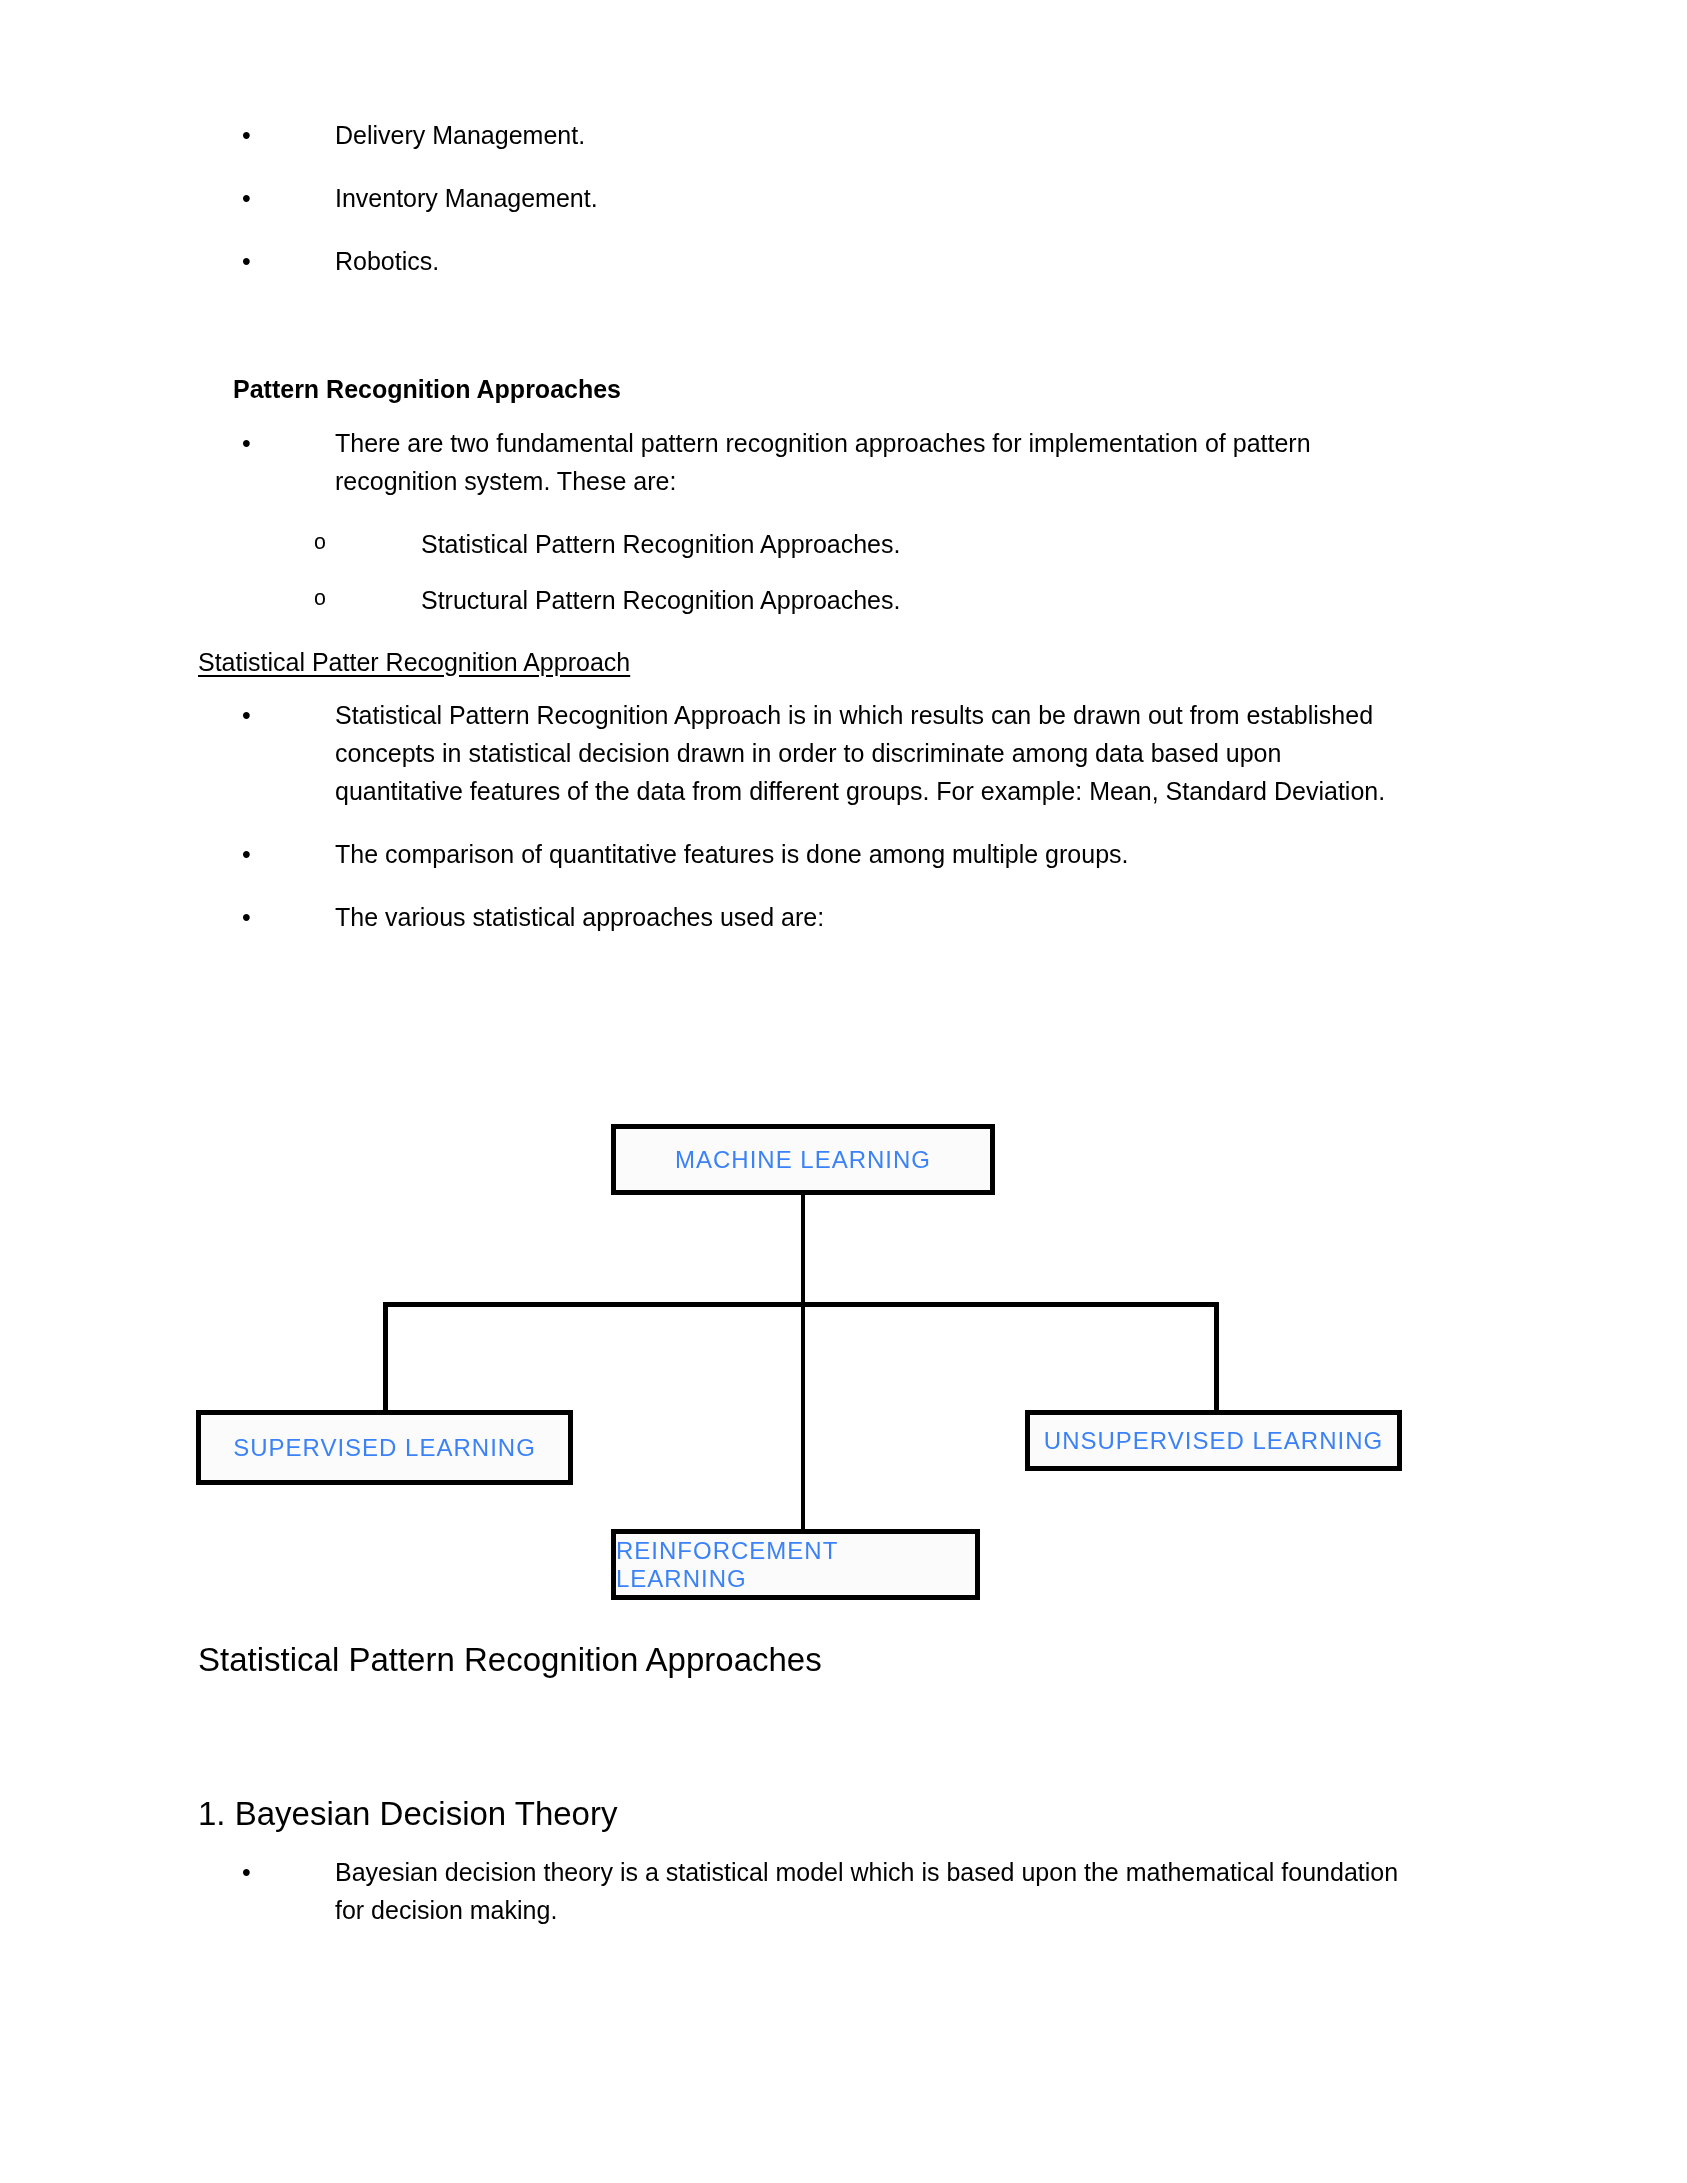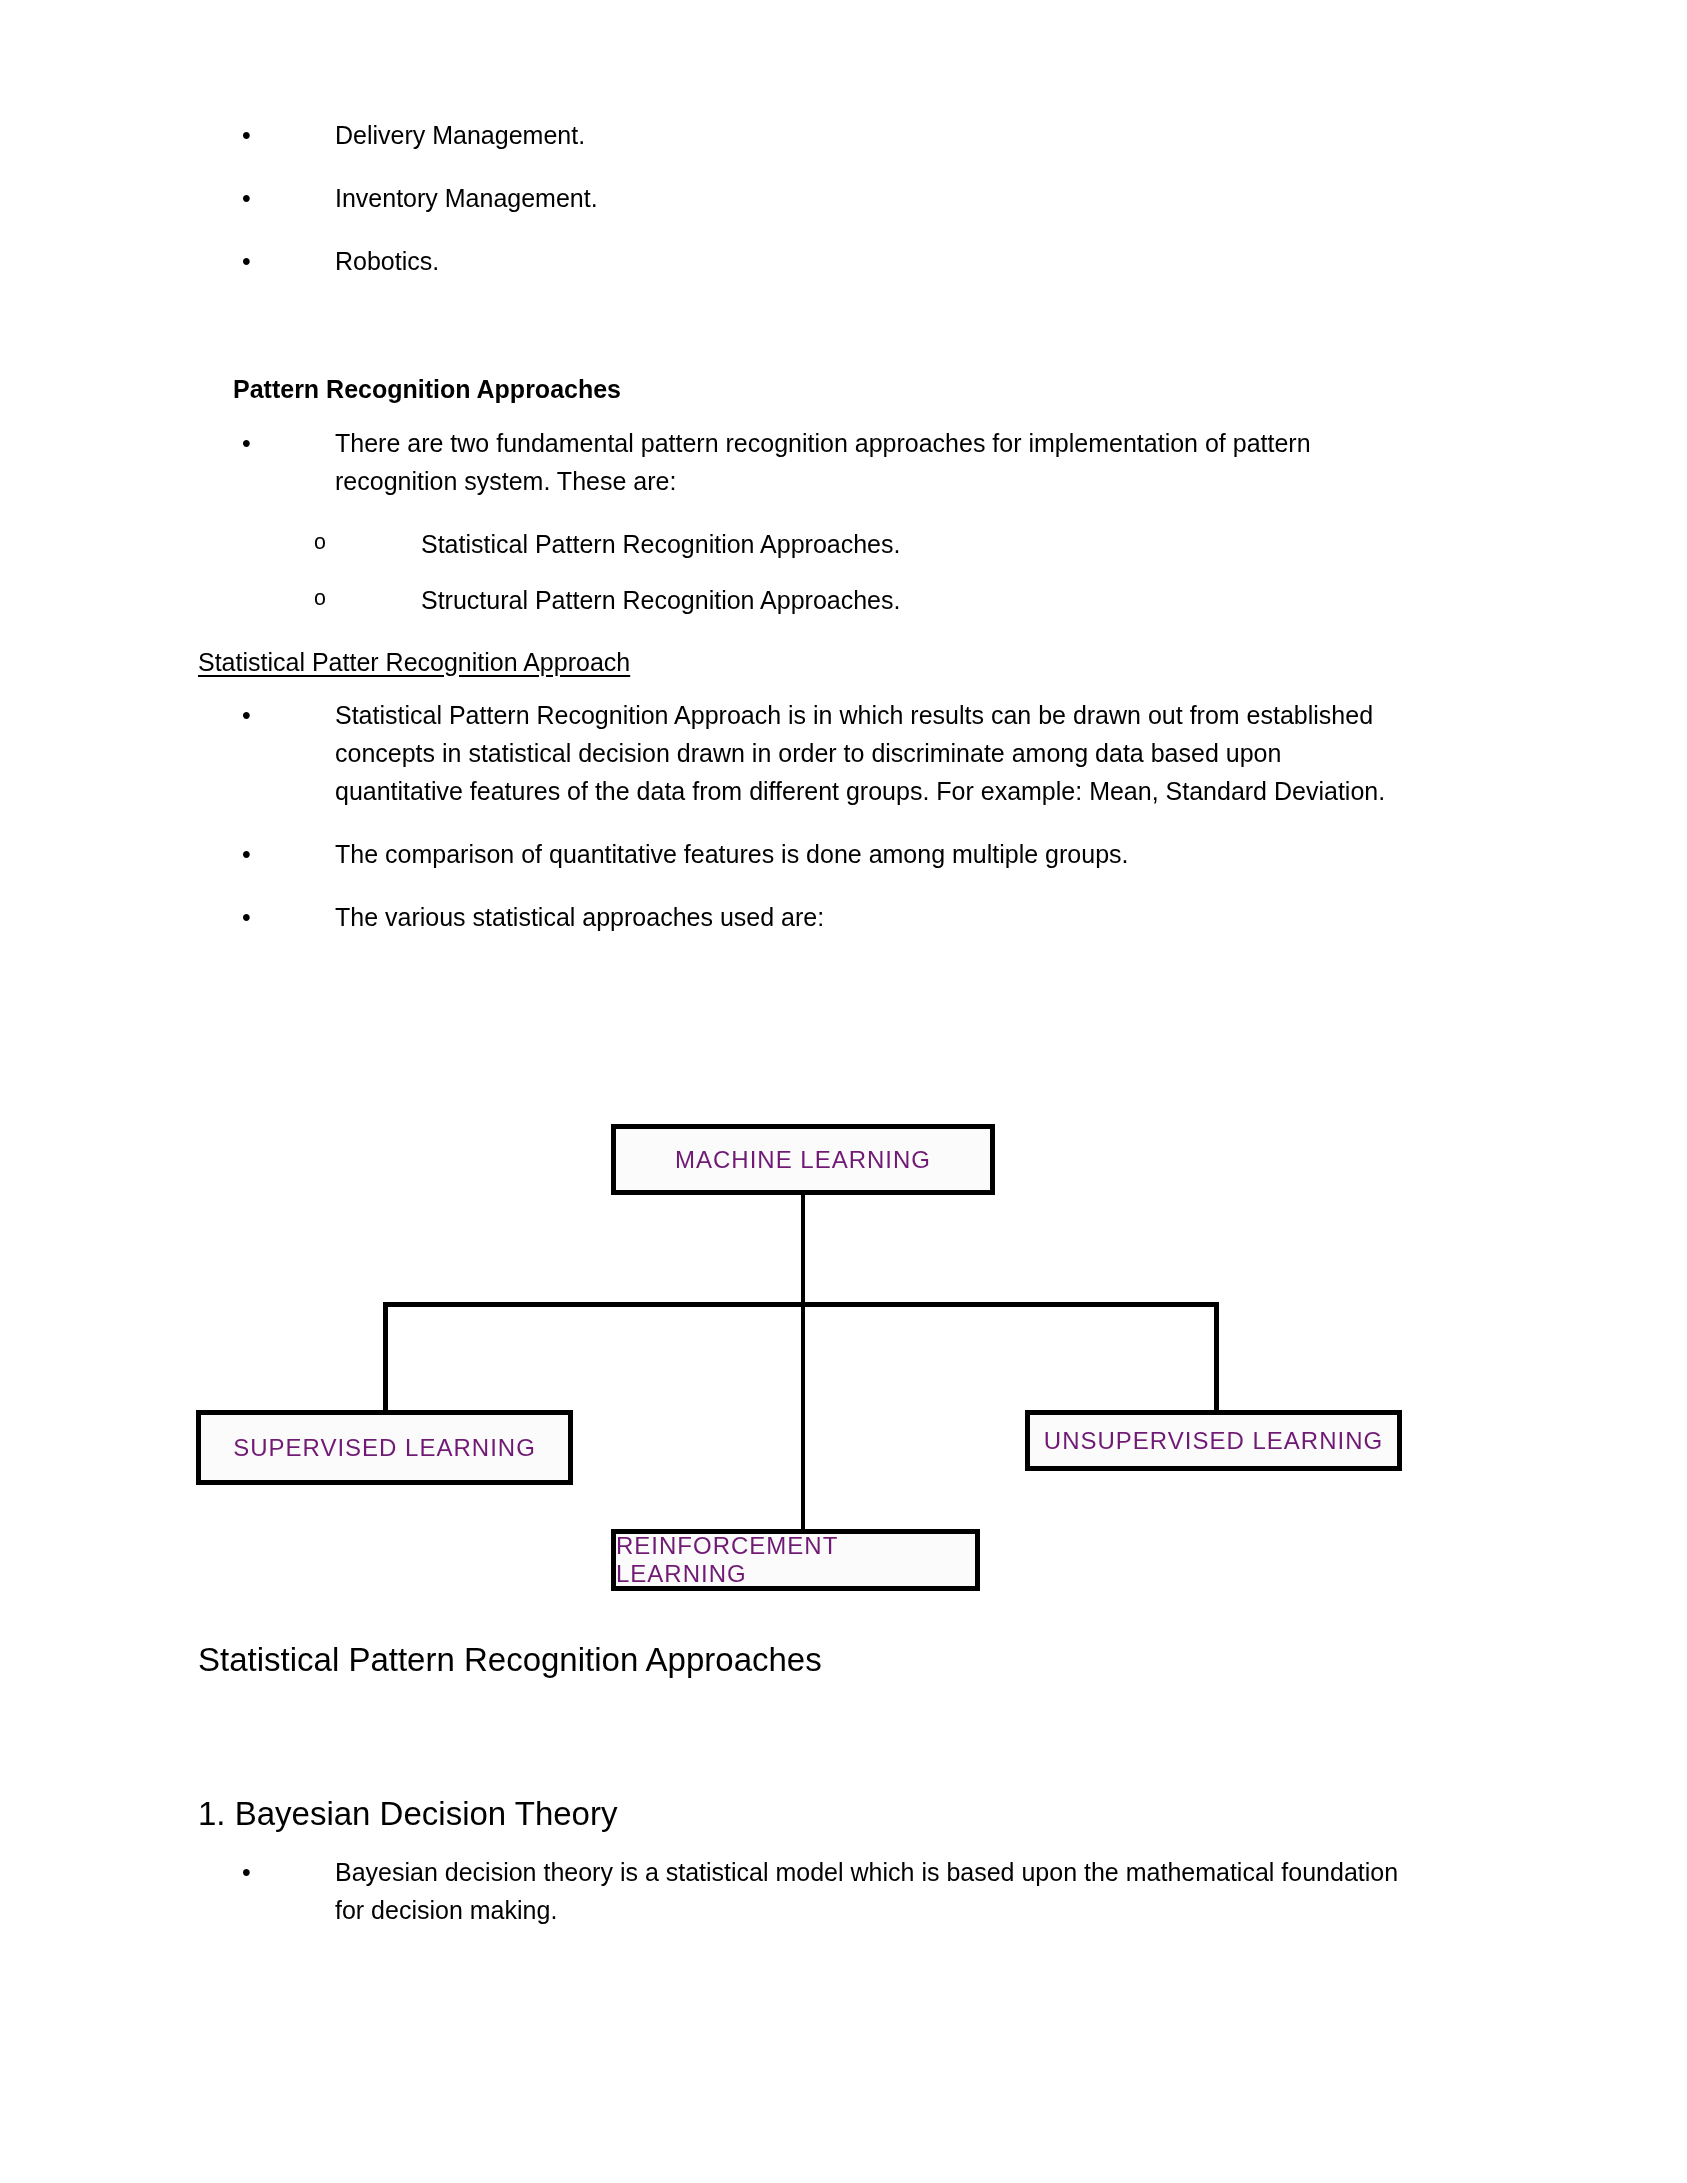--- a/index.html
+++ b/index.html
@@ -82,27 +82,27 @@
     position: absolute;
     box-sizing: border-box;
     border: 5px solid #000000;
     background: #fbfbfb;
     display: flex;
     align-items: center;
     justify-content: center;
     font-family: "Liberation Sans", sans-serif;
     font-size: 24px;
     letter-spacing: 1px;
-    color: #701a75;
+    color: #3b82f6;
     z-index: 2;
   }
   .node-ml   { left: 611px;  top: 1124px; width: 384px; height: 71px; }
   .node-sup  { left: 196px;  top: 1410px; width: 377px; height: 75px; }
   .node-unsup{ left: 1025px; top: 1410px; width: 377px; height: 61px; }
-  .node-rein { left: 611px;  top: 1529px; width: 369px; height: 62px; }
+  .node-rein { left: 611px;  top: 1529px; width: 369px; height: 71px; }
 
   .edge {
     position: absolute;
     background: #000000;
     z-index: 1;
   }
   
   .edge-trunk { left: 801px; top: 1195px; width: 4.1px; height: 334px; }
   
   .edge-bar   { left: 383px; top: 1302px; width: 835px; height: 5px; }

